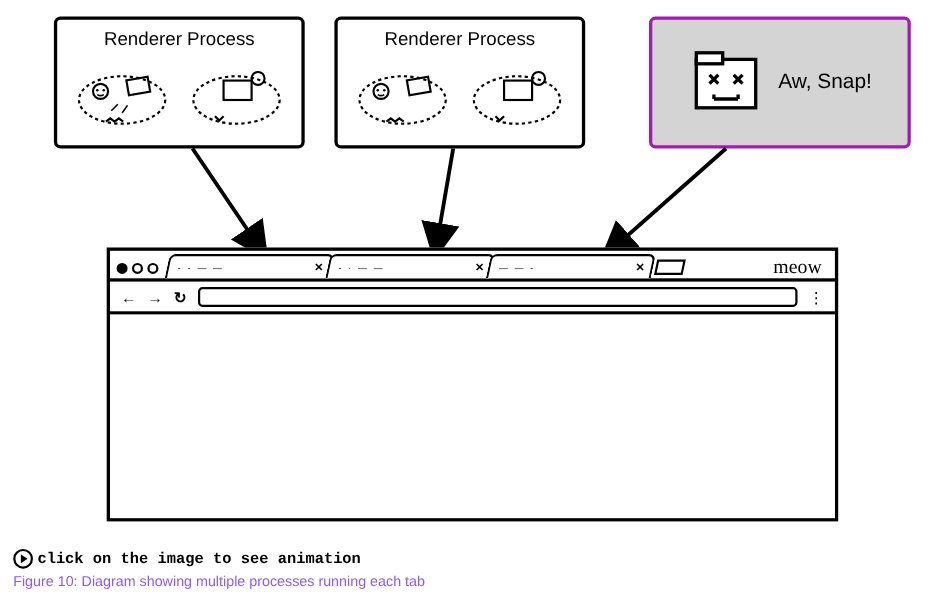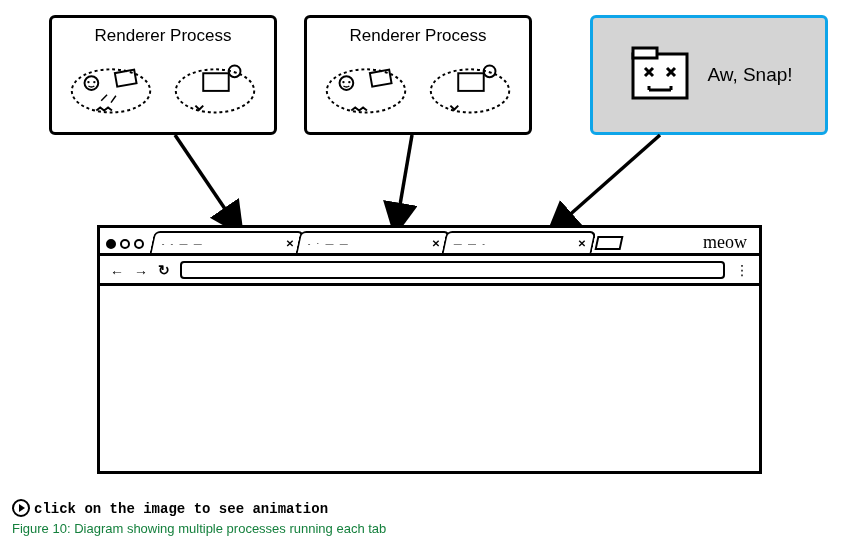--- a/index.html
+++ b/index.html
@@ -41,21 +41,21 @@
     .thumb {
       flex: 1;
       height: 70px;
     }
     
     .snap-box {
       position: absolute;
       width: 238px;
       height: 120px;
       background: #d4d4d4;
-      border: 3px solid #0ea5e9;
+      border: 3px solid #a21caf;
       border-radius: 6px;
       display: flex;
       align-items: center;
       justify-content: center;
       gap: 12px;
       padding: 8px;
     }
     .snap-box .snap-text {
       font-size: 19px;
       font-weight: 400;
@@ -190,21 +190,21 @@
     .play-icon::before {
       content: "";
       border-left: 6px solid #000;
       border-top: 4px solid transparent;
       border-bottom: 4px solid transparent;
       margin-left: 2px;
     }
     .figcaption {
       padding: 4px 12px;
       font-size: 13px;
-      color: #15803d;
+      color: #8b5cf6;
     }
   </style>
 </head>
 <body>
 
 <div class="canvas">
 
   <div class="process-box renderer" style="left:49px; top:15px">
     <div class="title">Renderer Process</div>
     <div class="process-thumbs">

